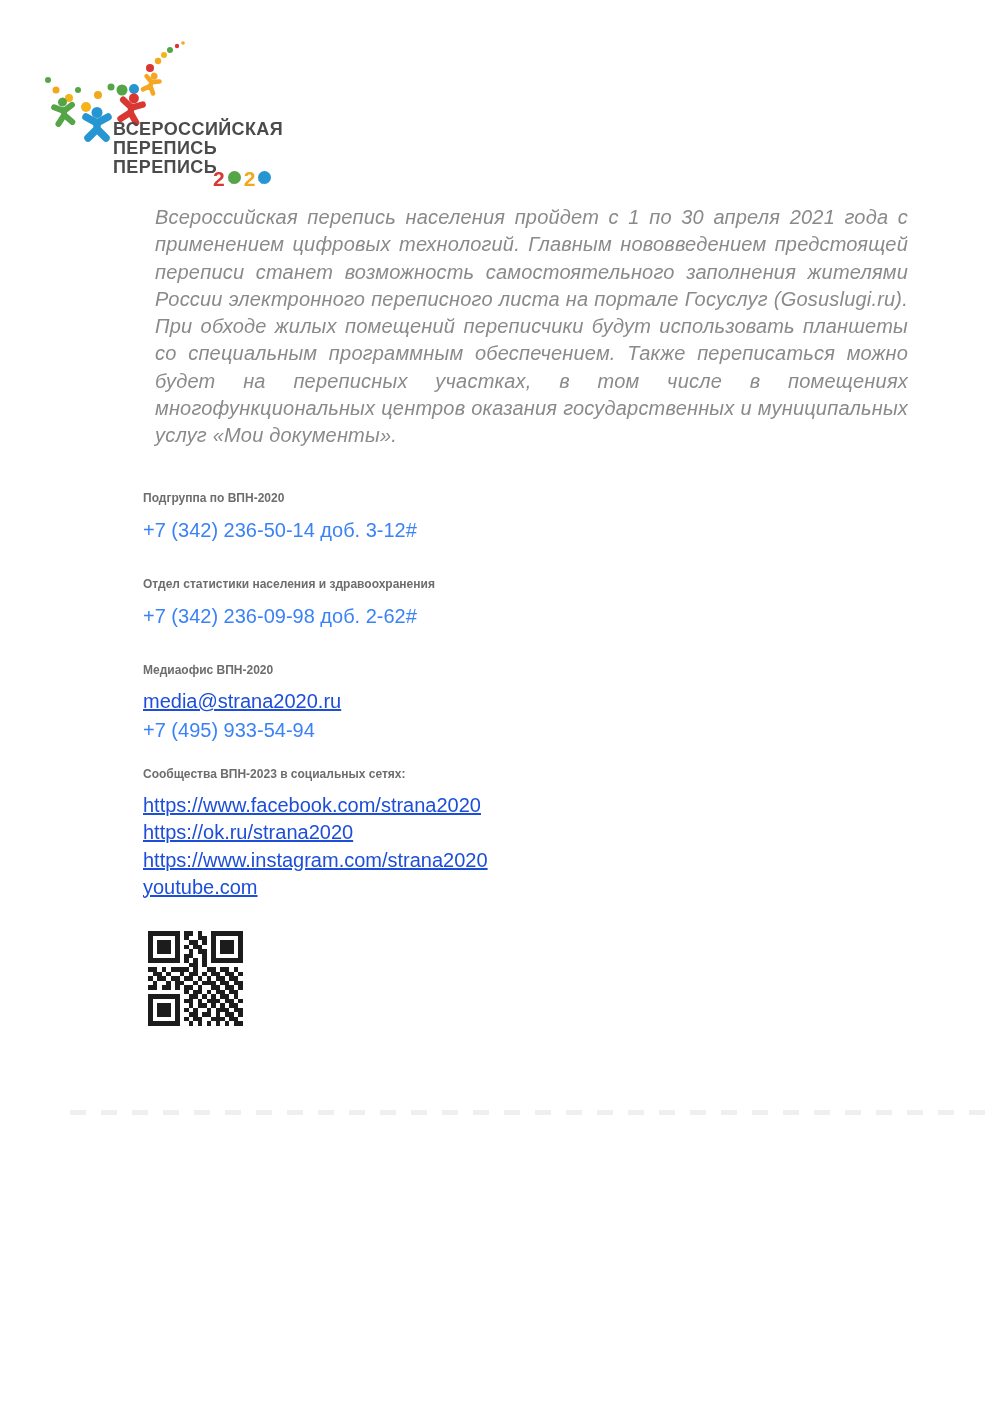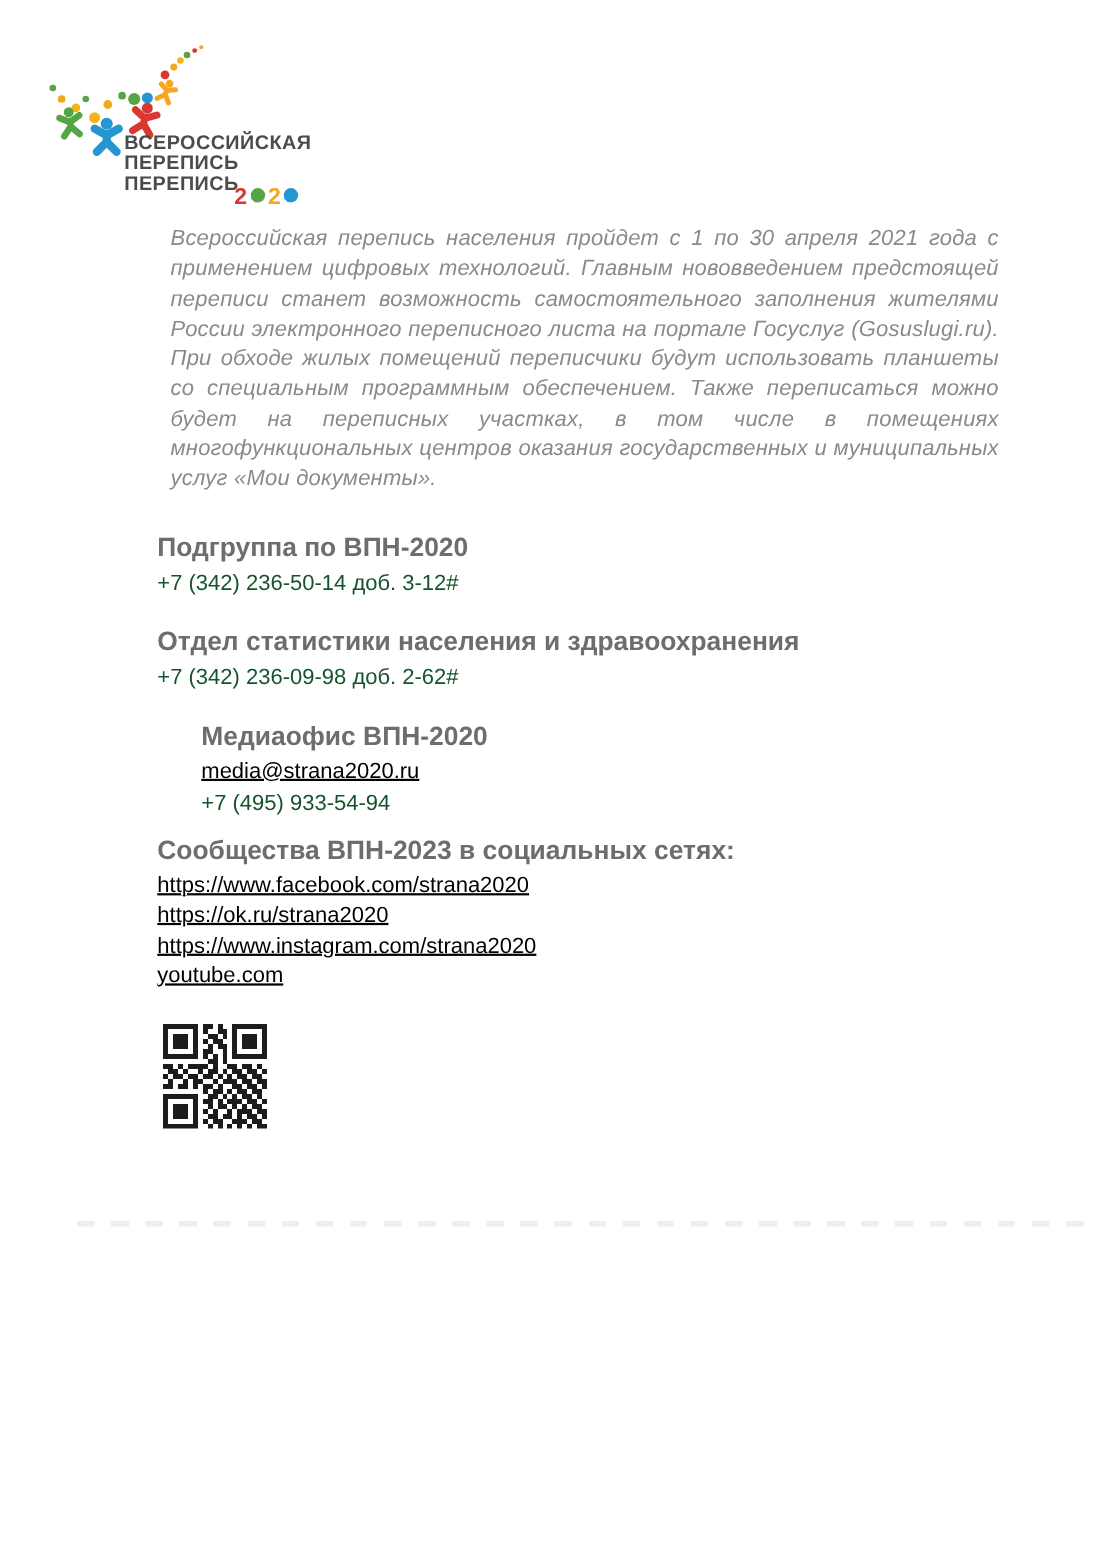--- a/index.html
+++ b/index.html
@@ -27,24 +27,24 @@
   .y-bubble.blue::after{border-top-color:#2596d1;}
   
   .intro{
     position:absolute;left:143px;top:192px;width:753px;margin:12px;
     font-style:italic;font-size:20px;line-height:27.3px;color:#8a8a8a;
     text-align:justify;letter-spacing:.2px;
   }
   
   .content{position:absolute;left:143px;top:484px;width:753px;font-size:20px;}
   .content section{margin:0 0 26px 0;}
-  .content section.tight{margin-bottom:16px;margin-left:40px;}
-  .content h3{margin:0 0 4px 0;font-size:24px;font-weight:700;color:#6d6d6d;line-height:28px;}
-  .content .line{color:#14532d;line-height:28px;}
-  a.link{display:block;color:#000000;text-decoration:underline;line-height:27.5px;cursor:pointer;}
+  .content section.tight{margin-bottom:16px;}
+  .content h3{margin:0 0 4px 0;font-size:12px;font-weight:700;color:#6d6d6d;line-height:28px;}
+  .content .line{color:#3b82f6;line-height:28px;}
+  a.link{display:block;color:#1d4ed8;text-decoration:underline;line-height:27.5px;cursor:pointer;}
   
   .qr{position:absolute;left:148px;top:931px;width:95px;height:95px;}
   .qr svg{width:100%;height:100%;}
   .qr rect{fill:#1c1c1c;}
   
   .page-bubble{position:absolute;left:128px;top:1330px;width:46px;height:46px;}
   
   .edge-artifact{
     position:absolute;left:70px;right:12px;bottom:3px;height:5px;
     background:repeating-linear-gradient(90deg,#efefef 0 16px,transparent 16px 31px);

